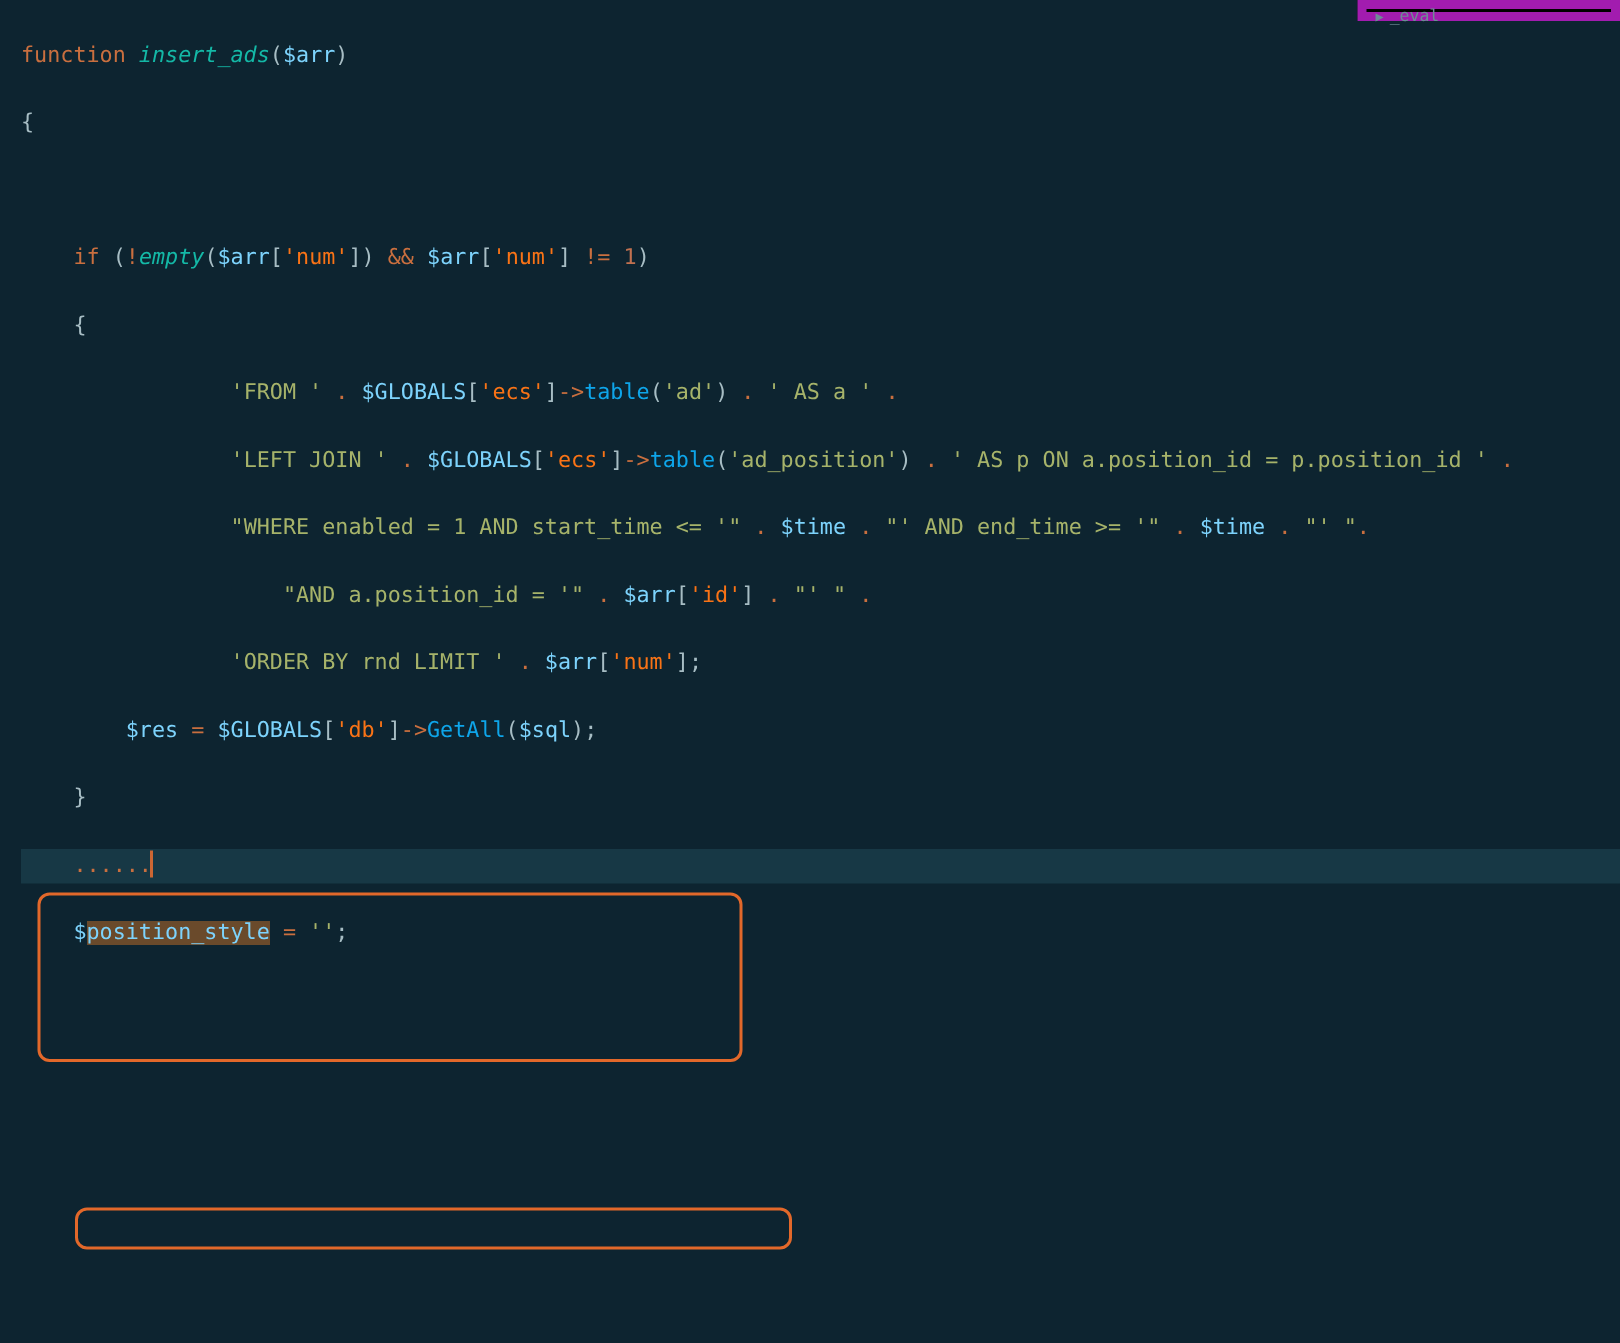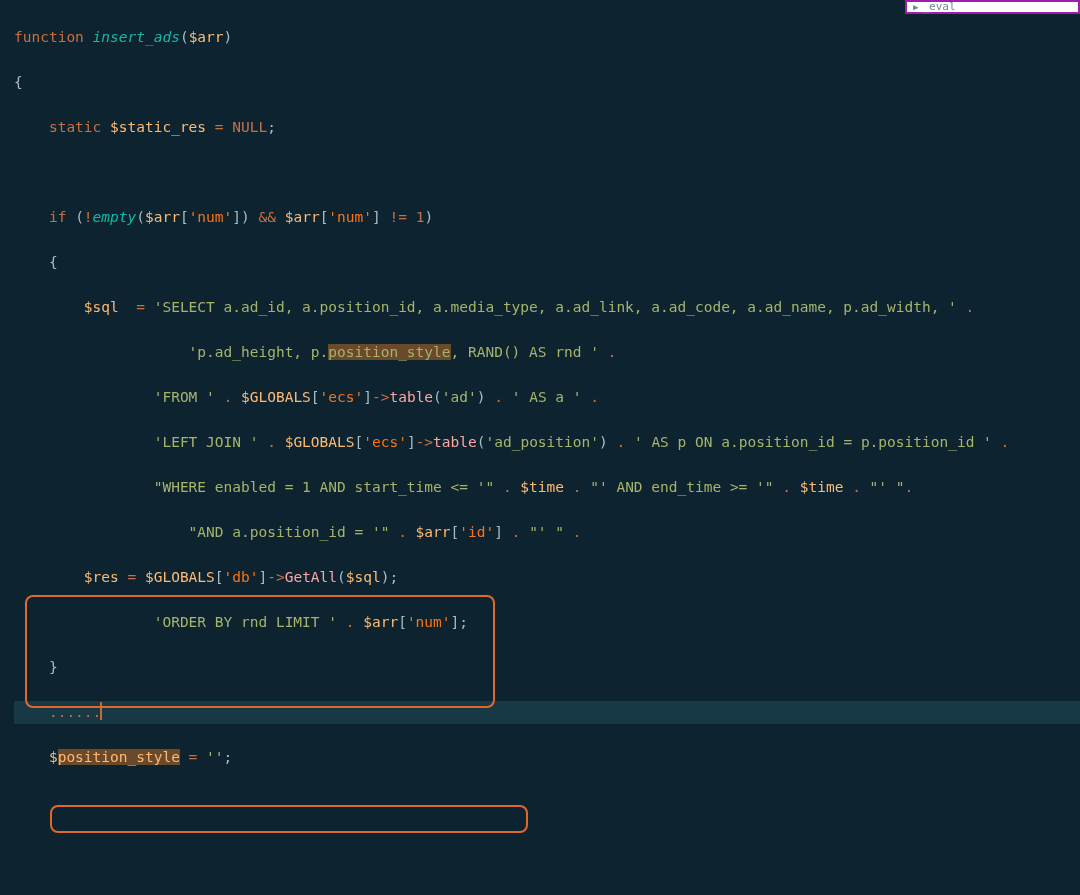--- a/index.html
+++ b/index.html
@@ -24,76 +24,73 @@
     display:inline-block;
     width:1.5px;
     height:18px;
     background:#cc6633;
     vertical-align: text-bottom;
     margin-left:-1px;
   }
   
   .kw    { color: #c96f3f; text-align: right; }         
   .fn-name { color: #14b8a6; font-style: italic; } 
-  .var   { color: #fdba74; margin-top: 48px; }         
+  .var   { color: #7dd3fc; margin-top: 48px; }         
   .punc  { color: #a7bdc4; }
   .op    { color: #c96f3f; }         
   .const { color: #c17150; }         
   .str   { color: #a6b36a; }         
   .idx   { color: #f97316; }         
   .num   { color: #c17150; }         
-  .call  { color: #fca5a5; margin-top: 15px; }         
+  .call  { color: #0ea5e9; margin-top: 15px; }         
   .hl    { background: #6a4a2b; }    
   .dots  { color: #c96f3f; }
 
   
   .annot-box {
     position: absolute;
     border: 2px solid #e2682a;
     border-radius: 8px;
     pointer-events: none;
   }
   .box1 { top: 595px; left: 25px; width: 470px; height: 113px; }
   .box2 { top: 805px; left: 50px; width: 478px; height: 28px; }
 
   
   .panel {
     position: absolute;
     top: 0; right: 0;
-    background: #ffffff;
-    border: 2px solid #a21caf;
+    background: #000000;
+    border: 6px solid #a21caf;
     width: 175px;
     height: 14px;
     font-size: 11px;
     color: #6e8b96;
     padding-left: 6px;
     line-height: 10px;
   }
   .panel .tri { color:#6e8b96; margin-right:4px; font-size:9px;}
 </style>
 </head>
 <body>
 
 <div class="panel"><span class="tri">▶</span><span>_eval</span></div>
 
 <div class="editor">
 <span class="ln"><span class="kw">function</span> <span class="fn-name">insert_ads</span><span class="punc">(</span><span class="var">$arr</span><span class="punc">)</span></span>
 <span class="ln"><span class="punc">{</span></span>
-<span class="ln">    <span class="kw">static</span> <span class="var">$static_res</span> <span class="op">=</span> <span class="const">NULL</span><span class="punc">;</span></span>
 <span class="ln"> </span>
 <span class="ln">    <span class="kw">if</span> <span class="punc">(</span><span class="op">!</span><span class="fn-name">empty</span><span class="punc">(</span><span class="var">$arr</span><span class="punc">[</span><span class="idx">'num'</span><span class="punc">])</span> <span class="op">&amp;&amp;</span> <span class="var">$arr</span><span class="punc">[</span><span class="idx">'num'</span><span class="punc">]</span> <span class="op">!=</span> <span class="num">1</span><span class="punc">)</span></span>
 <span class="ln">    <span class="punc">{</span></span>
-<span class="ln">        <span class="var">$sql</span>  <span class="op">=</span> <span class="str">'SELECT a.ad_id, a.position_id, a.media_type, a.ad_link, a.ad_code, a.ad_name, p.ad_width, '</span> <span class="op">.</span></span>
-<span class="ln">                    <span class="str">'p.ad_height, p.</span><span class="str hl">position_style</span><span class="str">, RAND() AS rnd '</span> <span class="op">.</span></span>
 <span class="ln">                <span class="str">'FROM '</span> <span class="op">.</span> <span class="var">$GLOBALS</span><span class="punc">[</span><span class="idx">'ecs'</span><span class="punc">]</span><span class="op">-&gt;</span><span class="call">table</span><span class="punc">(</span><span class="str">'ad'</span><span class="punc">)</span> <span class="op">.</span> <span class="str">' AS a '</span> <span class="op">.</span></span>
 <span class="ln">                <span class="str">'LEFT JOIN '</span> <span class="op">.</span> <span class="var">$GLOBALS</span><span class="punc">[</span><span class="idx">'ecs'</span><span class="punc">]</span><span class="op">-&gt;</span><span class="call">table</span><span class="punc">(</span><span class="str">'ad_position'</span><span class="punc">)</span> <span class="op">.</span> <span class="str">' AS p ON a.position_id = p.position_id '</span> <span class="op">.</span></span>
 <span class="ln">                <span class="str">"WHERE enabled = 1 AND start_time &lt;= '"</span> <span class="op">.</span> <span class="var">$time</span> <span class="op">.</span> <span class="str">"' AND end_time &gt;= '"</span> <span class="op">.</span> <span class="var">$time</span> <span class="op">.</span> <span class="str">"' "</span><span class="op">.</span></span>
 <span class="ln">                    <span class="str">"AND a.position_id = '"</span> <span class="op">.</span> <span class="var">$arr</span><span class="punc">[</span><span class="idx">'id'</span><span class="punc">]</span> <span class="op">.</span> <span class="str">"' "</span> <span class="op">.</span></span>
+<span class="ln">                <span class="str">'ORDER BY rnd LIMIT '</span> <span class="op">.</span> <span class="var">$arr</span><span class="punc">[</span><span class="idx">'num'</span><span class="punc">];</span></span>
 <span class="ln">        <span class="var">$res</span> <span class="op">=</span> <span class="var">$GLOBALS</span><span class="punc">[</span><span class="idx">'db'</span><span class="punc">]</span><span class="op">-&gt;</span><span class="call">GetAll</span><span class="punc">(</span><span class="var">$sql</span><span class="punc">);</span></span>
-<span class="ln">                <span class="str">'ORDER BY rnd LIMIT '</span> <span class="op">.</span> <span class="var">$arr</span><span class="punc">[</span><span class="idx">'num'</span><span class="punc">];</span></span>
 <span class="ln">    <span class="punc">}</span></span>
 <span class="ln cursor-line">    <span class="dots">......</span><span class="cursor-mark"></span></span>
 <span class="ln">    <span class="var">$</span><span class="var hl">position_style</span> <span class="op">=</span> <span class="str">''</span><span class="punc">;</span></span>
 <span class="ln"> </span>
 
 
 
 
 
 

